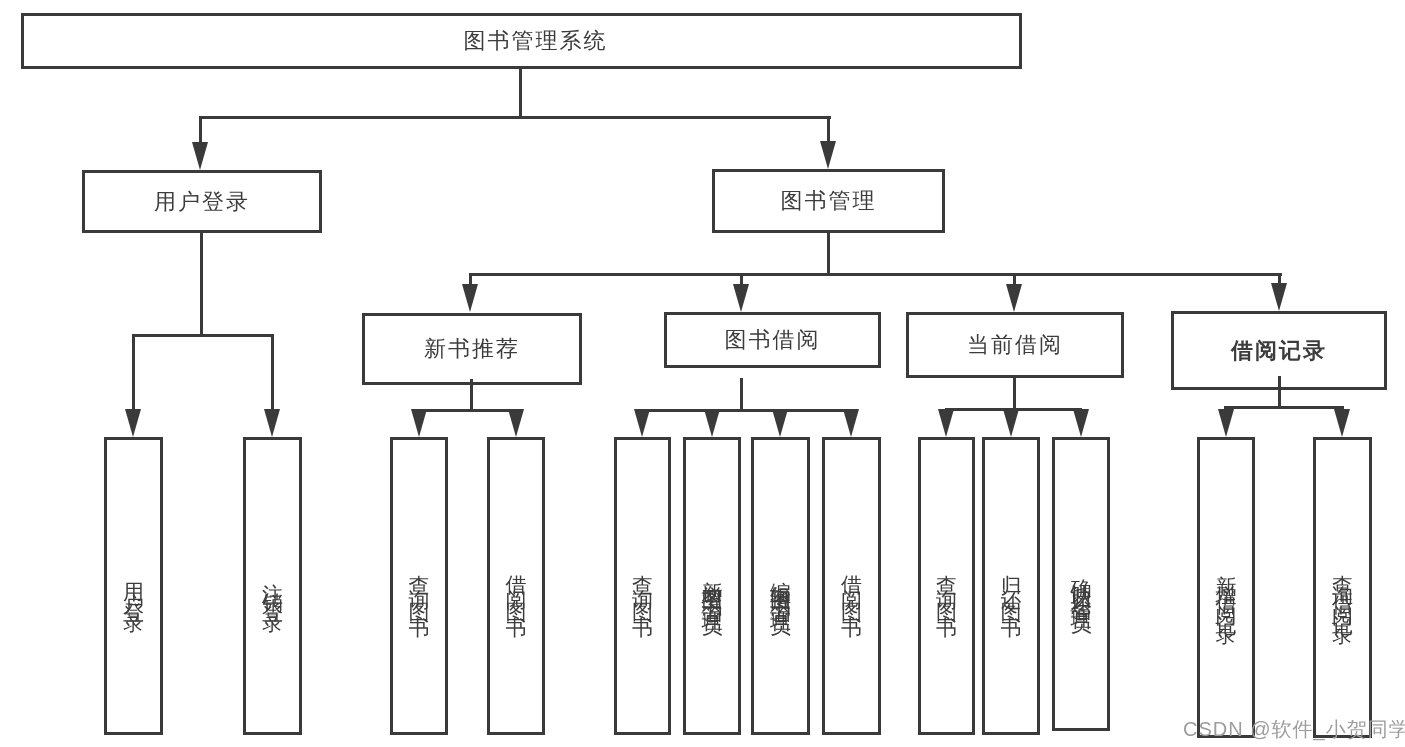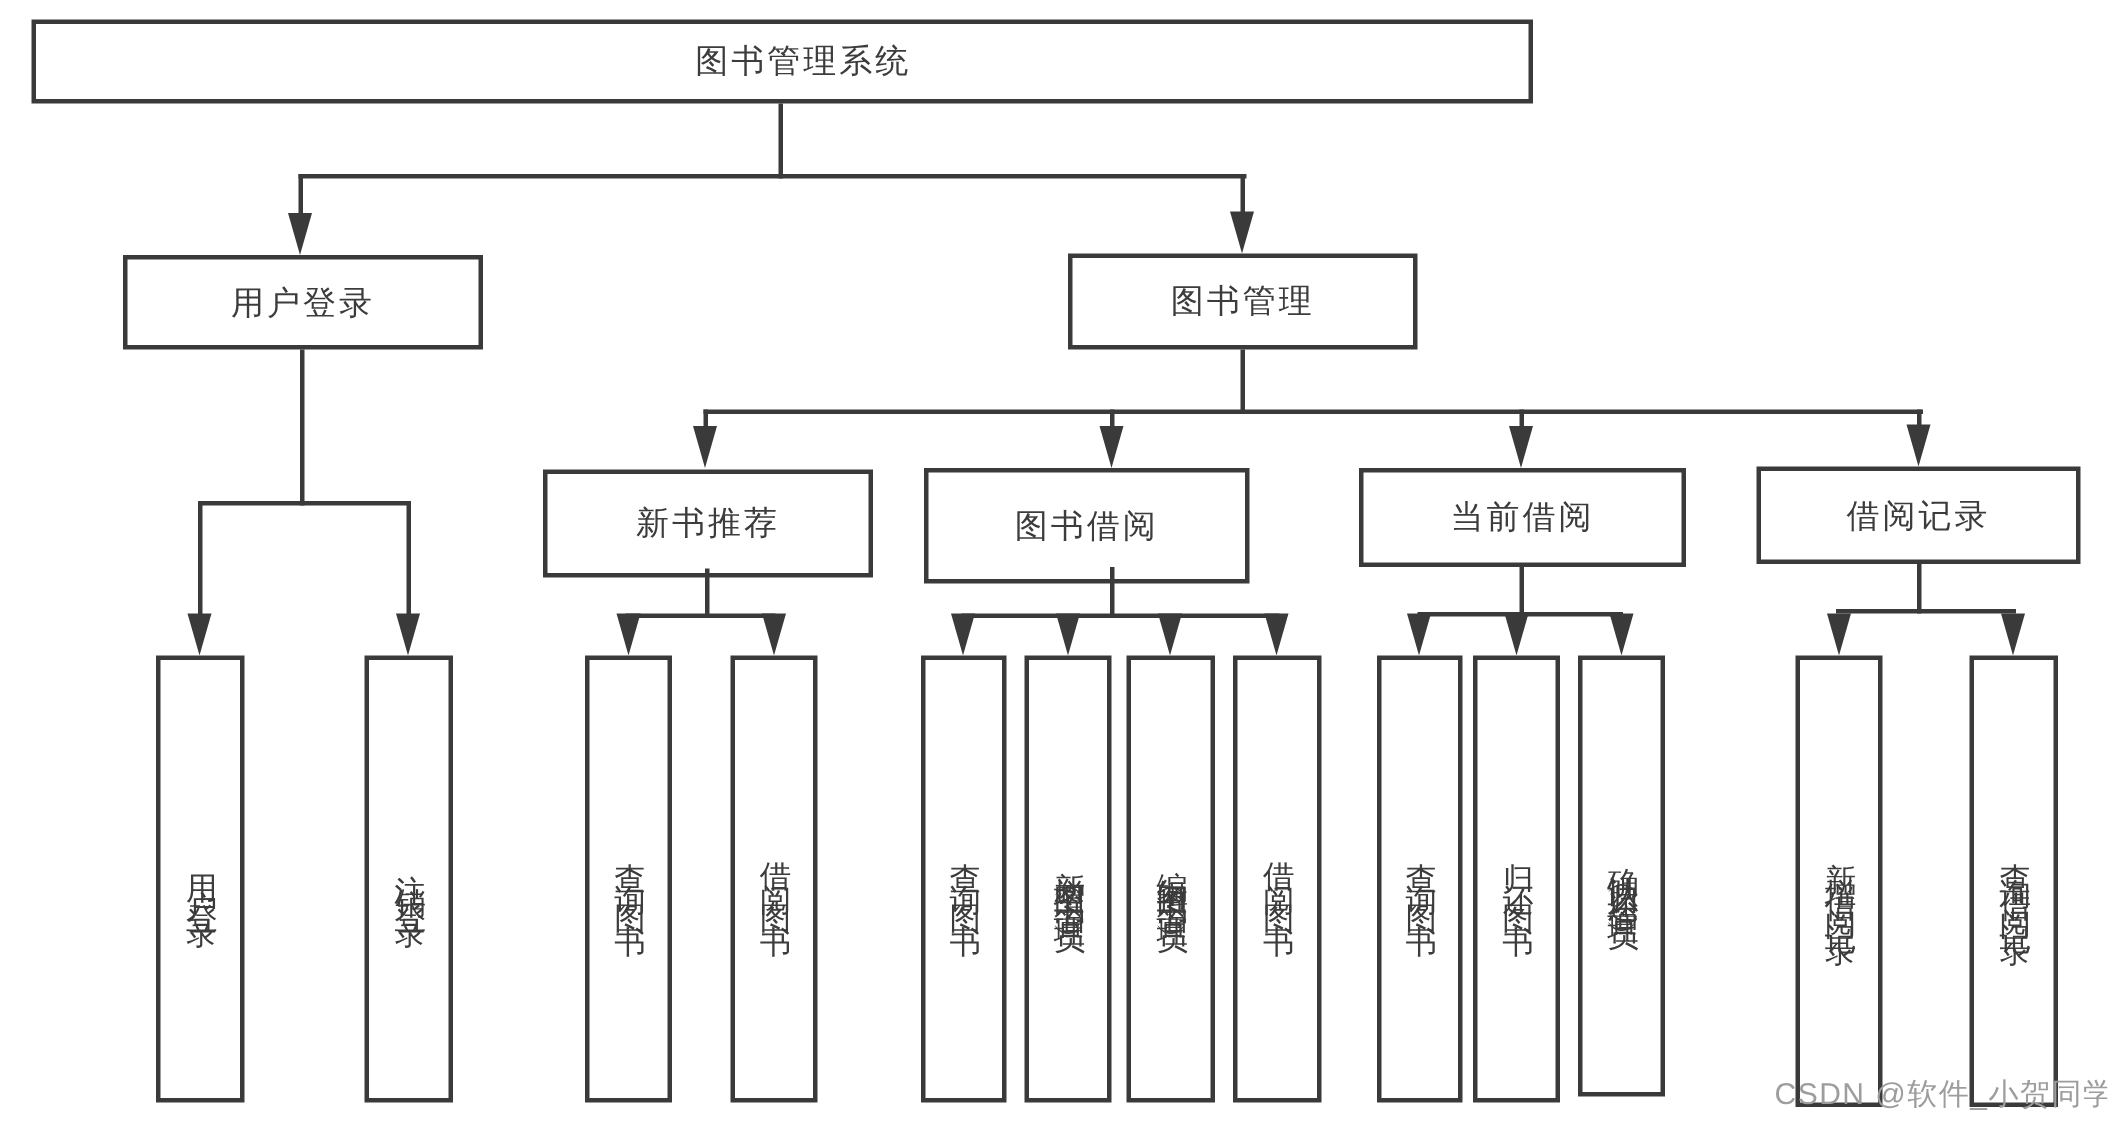--- a/index.html
+++ b/index.html
@@ -65,23 +65,23 @@
     <div class="ar" style="left:462px;top:284px;"></div>
     <div class="vl" style="left:740px;top:273px;height:14px;"></div>
     <div class="ar" style="left:733px;top:284px;"></div>
     <div class="vl" style="left:1013px;top:273px;height:14px;"></div>
     <div class="ar" style="left:1006px;top:284px;"></div>
     <div class="vl" style="left:1278px;top:273px;height:14px;"></div>
     <div class="ar" style="left:1271px;top:283px;"></div>
   </div>
 
   <div class="box" style="left:362px;top:313px;width:220px;height:72px;">新书推荐</div>
-  <div class="box" style="left:616px;top:312px;width:217px;height:77px;">图书借阅</div>
+  <div class="box" style="left:664px;top:312px;width:217px;height:56px;">图书借阅</div>
   <div class="box" style="left:906px;top:312px;width:218px;height:66px;">当前借阅</div>
-  <div class="box" style="left:1171px;top:311px;width:216px;height:65px;">借阅记录</div>
+  <div class="box" style="left:1171px;top:311px;width:216px;height:79px;font-weight:bold;">借阅记录</div>
 
   <div>
     <div class="vl" style="left:470px;top:379px;height:33px;"></div>
     <div class="hl" style="left:417px;top:409px;width:100px;"></div>
     <div class="ar" style="left:411px;top:409px;"></div>
     <div class="ar" style="left:508px;top:409px;"></div>
   </div>
 
   <div>
     <div class="vl" style="left:740px;top:378px;height:34px;"></div>

